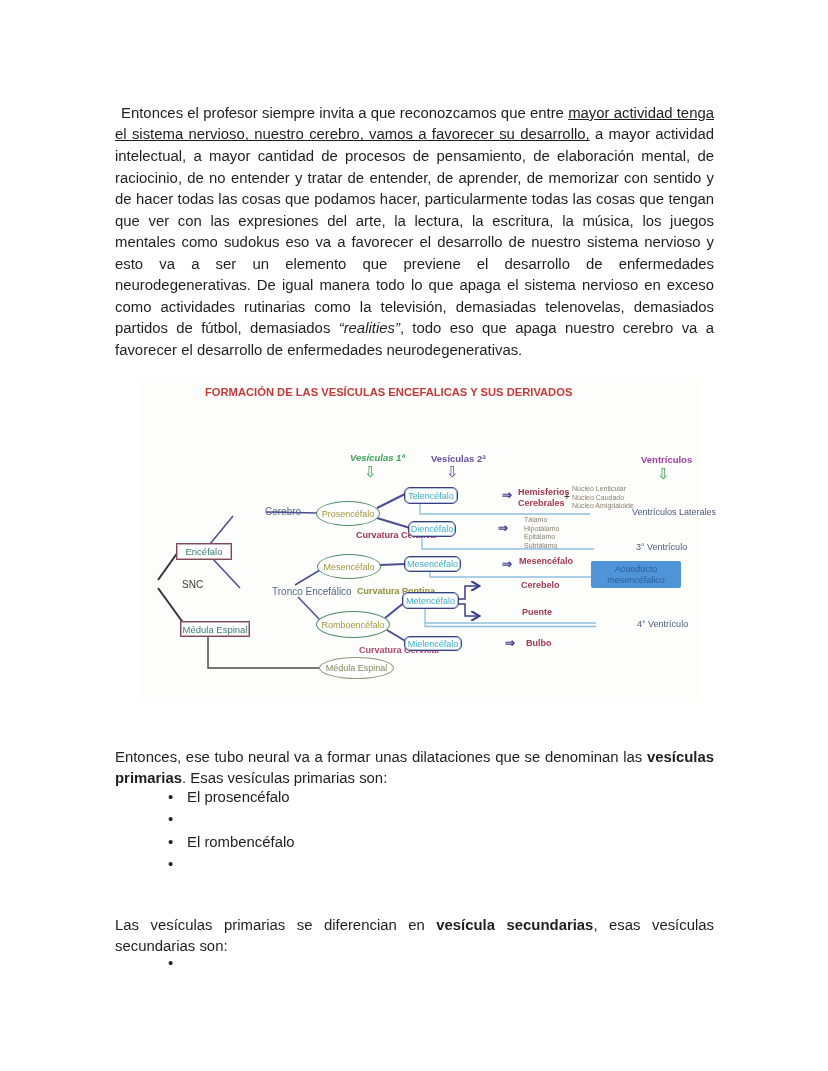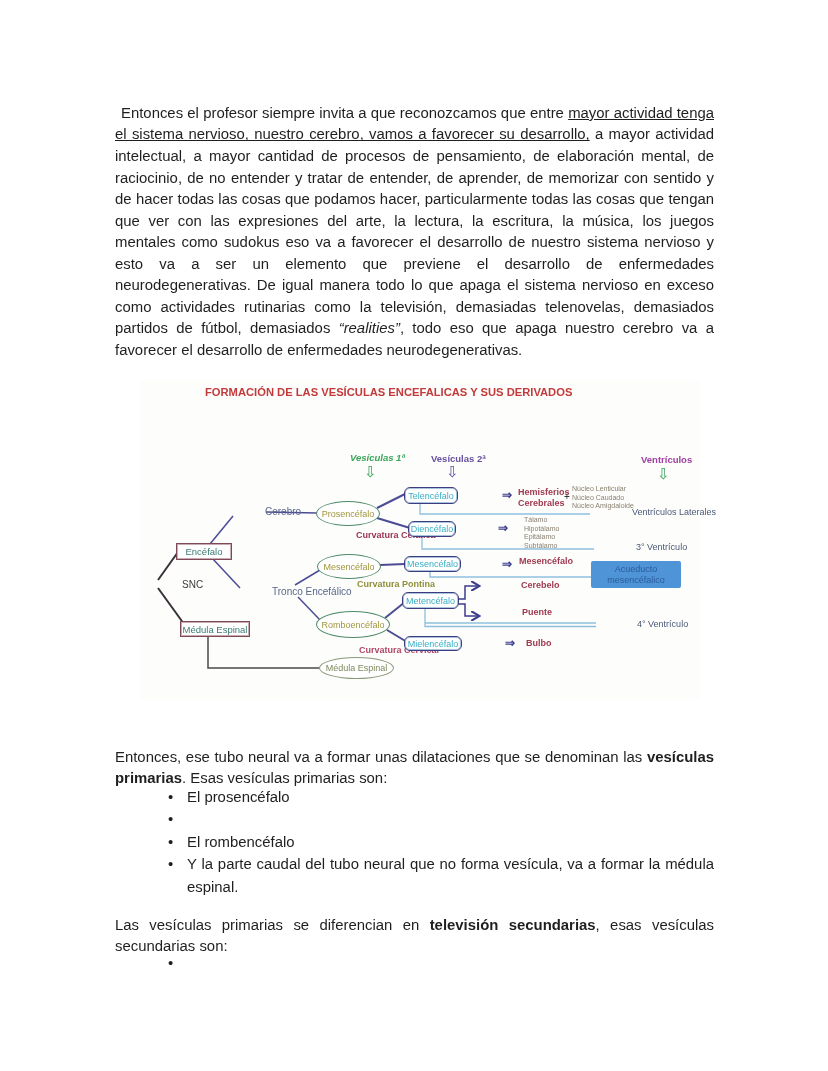--- a/index.html
+++ b/index.html
@@ -110,21 +110,21 @@
   <div class="bbox" style="left:40px;top:241px;width:68px;height:14px;">Médula Espinal</div>
   <div class="fig-label node-text" style="left:85px;top:126px;">Cerebro</div>
   <div class="fig-label node-text" style="left:92px;top:206px;">Tronco Encefálico</div>
 
   <div class="oval" style="left:176px;top:121px;width:62px;height:23px;">Prosencéfalo</div>
   <div class="oval" style="left:177px;top:174px;width:62px;height:23px;">Mesencéfalo</div>
   <div class="oval" style="left:176px;top:231px;width:72px;height:25px;">Romboencéfalo</div>
   <div class="oval" style="left:179px;top:277px;width:73px;height:20px;border-color:#8a9a7a;color:#7a8a5a;">Médula Espinal</div>
 
   <div class="fig-label curv" style="left:176px;top:151px;color:#993355;">Curvatura Cefálica</div>
-  <div class="fig-label curv" style="left:177px;top:200px;color:#8f8f3a;">Curvatura Pontina</div>
+  <div class="fig-label curv" style="left:177px;top:207px;color:#8f8f3a;">Curvatura Pontina</div>
   <div class="fig-label curv" style="left:179px;top:266px;color:#b04868;">Curvatura Cervical</div>
 
   <div class="rbox" style="left:264px;top:107px;width:52px;height:15px;">Telencéfalo</div>
   <div class="rbox" style="left:268px;top:141px;width:46px;height:14px;">Diencéfalo</div>
   <div class="rbox" style="left:264px;top:176px;width:55px;height:14px;">Mesencéfalo</div>
   <div class="rbox" style="left:262px;top:212px;width:55px;height:15px;">Metencéfalo</div>
   <div class="rbox" style="left:264px;top:256px;width:56px;height:13px;">Mielencéfalo</div>
 
   <div class="fig-label dbl" style="left:322px;top:109px;">⇒</div>
   <div class="fig-label dbl" style="left:318px;top:142px;">⇒</div>
@@ -167,23 +167,22 @@
     </div>
   <div class="bullet-row">
       <span class="dot">•</span>
     </div>
   <div class="bullet-row">
       <span class="dot">•</span>
       <span class="btxt">El rombencéfalo</span>
     </div>
   <div class="bullet-row">
       <span class="dot">•</span>
-      <span class="btxt">Y la parte caudal del tubo neural que no forma vesícula, va a formar la médula espinal.</span>
     </div>
 </div>
 
-<p class="para p3"><span>Las vesículas primarias se diferencian en </span><span class="b">televisión secundarias</span><span>, esas vesículas secundarias son:</span></p>
+<p class="para p3"><span>Las vesículas primarias se diferencian en </span><span class="b">vesícula secundarias</span><span>, esas vesículas secundarias son:</span></p>
 
 <div class="bullets" style="top:952px;">
   <div class="bullet-row">
       <span class="dot">•</span>
     </div>
 </div>
 
 </body></html>

